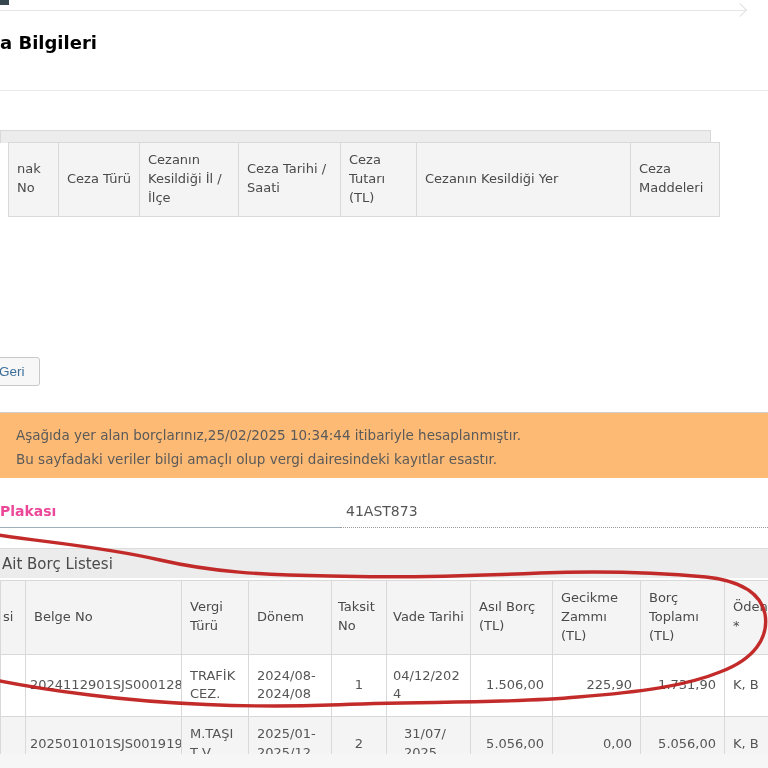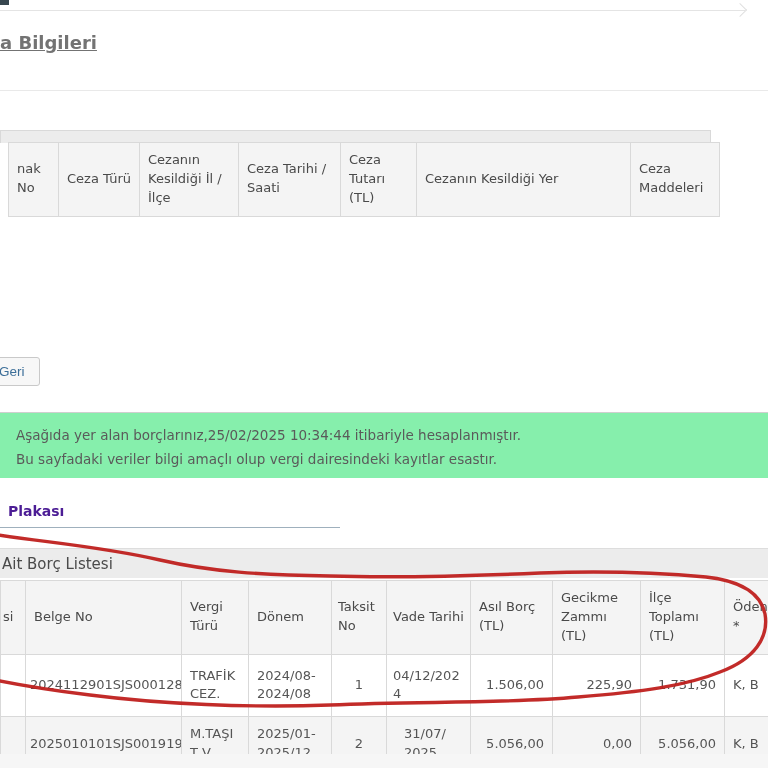--- a/index.html
+++ b/index.html
@@ -7,40 +7,40 @@
     width:768px;height:768px;position:relative;overflow:hidden;
     background:#ffffff;
     font-family:"DejaVu Sans","Liberation Sans",sans-serif;
     color:#555;font-size:13px;
   }
   .abs{position:absolute;}
   
   .top-line{top:10px;left:0;width:745px;height:0;border-top:1px solid #e4e4e4;}
   .top-chevron{top:5px;left:735px;width:9px;height:9px;border-top:1px solid #e0e0e0;border-right:1px solid #e0e0e0;transform:rotate(45deg);}
   .corner-frag{top:0;left:0;width:9px;height:5px;background:#37474f;}
-  .page-title{top:32px;left:0;font-size:18px;font-weight:600;color:#737373;text-decoration:underline;}
+  .page-title{top:32px;left:0;font-size:18px;font-weight:600;color:#000000;}
   .divider{top:90px;left:0;width:768px;height:0;border-top:1px solid #e9e9e9;}
 
   
   table{border-collapse:collapse;table-layout:fixed;background:#fff;}
   th,td{border:1px solid #d9d9d9;padding:8px;vertical-align:middle;font-weight:normal;text-align:left;line-height:1.45;word-wrap:break-word;}
   th{background:#f4f4f4;color:#4a4a4a;}
   td{color:#555;}
 
   .table1-strip{top:130px;left:0;width:709px;height:12px;background:#ececec;border:1px solid #d9d9d9;border-bottom:none;}
   .table1{top:142px;left:8px;width:711px;}
   .table1 th{height:48px;}
   .table1 td{height:60px;}
 
   .geri-btn{top:357px;left:-16px;padding:6px 14px;background:#f7f7f7;border:1px solid #c9c9c9;border-radius:3px;color:#3d6f99;font-size:13.5px;cursor:pointer;}
 
-  .notice{top:412px;left:0;width:768px;height:66px;background:#86efac;border-top:1px solid #cfcfcf;box-sizing:border-box;padding:11px 16px;line-height:1.75;font-size:13.5px;color:#5a5a5a;}
+  .notice{top:412px;left:0;width:768px;height:66px;background:#fdba74;border-top:1px solid #cfcfcf;box-sizing:border-box;padding:11px 16px;line-height:1.75;font-size:13.5px;color:#5a5a5a;}
 
   .plate-row{top:494px;left:0;width:768px;height:34px;display:flex;align-items:center;}
-  .plate-label{width:340px;height:100%;display:flex;align-items:center;padding-left:8px;box-sizing:border-box;border-bottom:1px solid #9fb0bd;color:#4c1d95;font-weight:bold;font-size:14px;}
+  .plate-label{width:340px;height:100%;display:flex;align-items:center;box-sizing:border-box;border-bottom:1px solid #9fb0bd;color:#ec4899;font-weight:bold;font-size:14px;}
   .plate-value{flex:1;height:100%;display:flex;align-items:center;padding-left:6px;box-sizing:border-box;border-bottom:1px dotted #9a9a9a;color:#555;font-size:14px;}
 
   .section-band{top:548px;left:0;width:768px;height:30px;background:#ececec;border-top:1px solid #ddd;display:flex;align-items:center;padding-left:2px;box-sizing:border-box;color:#4a4a4a;font-size:15px;}
 
   .table2{top:580px;left:0;width:790px;}
   .table2 th{height:54px;}
   .table2 td{height:36px;}
   .table2 tr.alt td{background:#f4f4f4;}
   td.num,th.num{text-align:right;}
   td.ctr{text-align:center;}
@@ -85,20 +85,21 @@
 
 <button class="abs geri-btn">Geri</button>
 
 <div class="abs notice">
   <div>Aşağıda yer alan borçlarınız,25/02/2025 10:34:44 itibariyle hesaplanmıştır.</div>
   <div>Bu sayfadaki veriler bilgi amaçlı olup vergi dairesindeki kayıtlar esastır.</div>
 </div>
 
 <div class="abs plate-row">
   <div class="plate-label">Plakası</div>
+  <div class="plate-value">41AST873</div>
 </div>
 
 <div class="abs section-band">Ait Borç Listesi</div>
 
 <table class="abs table2">
   <colgroup>
     <col style="width:25px">
       <col style="width:156px">
       <col style="width:67px">
       <col style="width:83px">
@@ -112,21 +113,21 @@
   <tbody>
       <tr>
     <th style="padding:8px 2px">si</th>
     <th>Belge No</th>
     <th>Vergi Türü</th>
     <th>Dönem</th>
     <th style="padding:8px 6px">Taksit No</th>
     <th style="padding:8px 6px">Vade Tarihi</th>
     <th>Asıl Borç (TL)</th>
     <th>Gecikme Zammı (TL)</th>
-    <th>İlçe Toplamı (TL)</th>
+    <th>Borç Toplamı (TL)</th>
     <th>Ödenel *</th>
   </tr>
   <tr>
     <td></td>
     <td class="nowrap" style="padding:8px 4px">2024112901SJS0001287</td>
     <td>TRAFİK CEZ.</td>
     <td>2024/08-2024/08</td>
     <td class="ctr">1</td>
     <td style="padding:12px 6px">04/12/2024</td>
     <td class="num">1.506,00</td>

